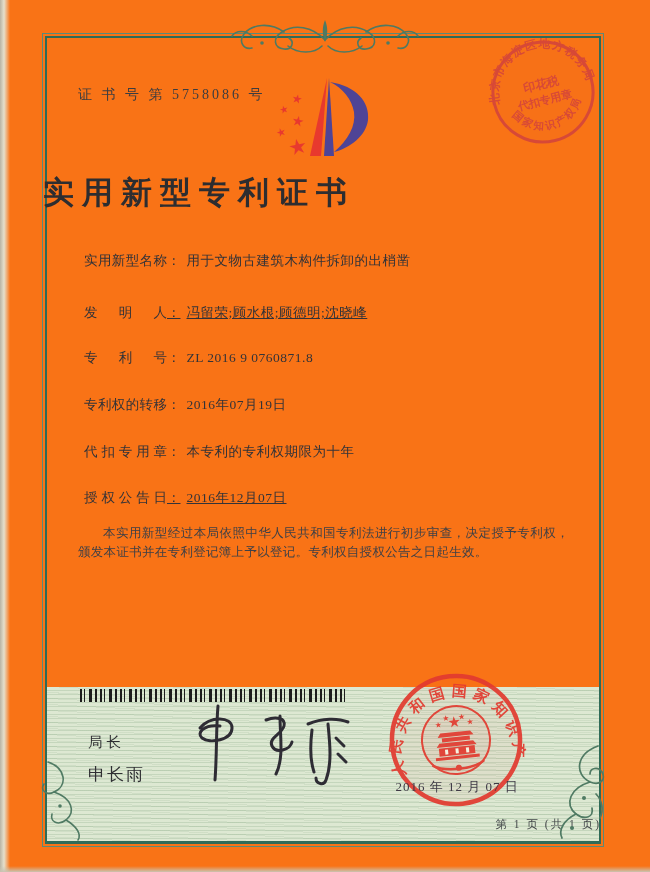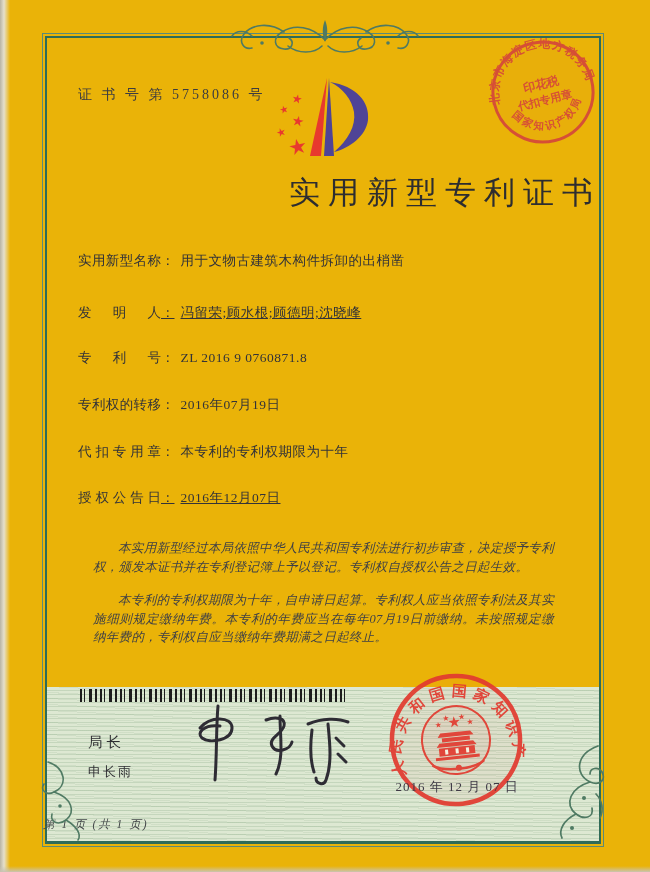--- a/index.html
+++ b/index.html
@@ -1,18 +1,18 @@
 <!DOCTYPE html>
 <html><head>
 <meta charset="utf-8">
 <style>
   html,body{margin:0;padding:0;background:#efe9d6;}
   #page{
     position:relative; width:650px; height:872px; overflow:hidden;
-    background:#eab308;
+    background:#f97316;
     font-family:"Liberation Serif","DejaVu Serif",serif;
     color:#3a3a3e;
   }
   #page::before{ 
     content:""; position:absolute; left:0; top:0; bottom:0; width:10px;
     background:linear-gradient(90deg,#b9b4a4 0,#e6e0cc 4px,rgba(0,0,0,0) 10px);
     z-index:5; pointer-events:none;
   }
   #page::after{
     content:""; position:absolute; left:0; right:0; bottom:0; height:6px;
@@ -26,60 +26,60 @@
     border:1px solid #5b8a77; z-index:1;
   }
   .frame-inner{
     position:absolute; left:2px; top:2px; right:2px; bottom:2px;
     border:2px solid #2f6b58; border-bottom-width:3px;
   }
   .cert-no{
     left:78px; top:86px; font-size:14px; letter-spacing:3px; color:#3c3c40; z-index:2;
   }
   .title{
-    left:43px; top:172px; width:558px; text-align:right;
-    font-size:31px; font-weight:400; letter-spacing:8px; color:#2d2d30; z-index:2;
+    left:43px; top:172px; width:558px; text-align:left;
+    font-size:31px; font-weight:700; letter-spacing:8px; color:#2d2d30; z-index:2;
   }
   .fields{ left:78px; top:252px; width:490px; z-index:2; }
-  .field-row{ position:absolute; left:0; font-size:13.5px; color:#333338; white-space:nowrap;}
+  .field-row{ position:absolute; left:6px; font-size:13.5px; color:#333338; white-space:nowrap;}
   .field-row .lbl{ display:inline-block; width:83px; text-align:justify; text-align-last:justify; vertical-align:bottom;}
   .field-row .colon{ margin-right:6px; }
   .field-row .val{ letter-spacing:0.5px; }
   .r0{top:0px;} .r1{top:52px;text-decoration:underline;} .r2{top:97px;} .r3{top:144px;} .r4{top:191px;} .r5{top:237px;text-decoration:underline;}
   .body-text{
     left:78px; top:524px; width:491px; z-index:2;
     font-size:12.5px; line-height:18.6px; text-align:justify; color:#3f4046;
     letter-spacing:0.3px;
   }
-  .body-text p{ margin:15px; text-indent:2em;font-style:italic; }
+  .body-text p{ margin:0; text-indent:2em; }
   .band{
     left:45px; top:687px; width:556px; height:156px; z-index:0;
     background-color:#dde8d2;
     background-image:
       repeating-linear-gradient(0deg, rgba(110,150,110,0.22) 0 1px, rgba(0,0,0,0) 1px 4px),
       repeating-linear-gradient(3deg, rgba(110,150,110,0.12) 0 1px, rgba(0,0,0,0) 1px 6px);
   }
   .barcode{
     left:80px; top:689px; width:265px; height:13px; z-index:2;
     background-image:
       repeating-linear-gradient(90deg,#1d1d1d 0 2px,rgba(0,0,0,0) 2px 4px,#1d1d1d 4px 5px,rgba(0,0,0,0) 5px 9px,#1d1d1d 9px 12px,rgba(0,0,0,0) 12px 15px,#1d1d1d 15px 17px,rgba(0,0,0,0) 17px 20px);
   }
   .signer-title{ left:88px; top:733px; font-size:14.5px; letter-spacing:4px; color:#2f2f33; z-index:2;text-align:center;}
-  .signer-name{ left:88px; top:763px; font-size:13px; letter-spacing:2px; color:#2f2f33; z-index:2;}
+  .signer-name{ left:88px; top:763px; font-size:17px; letter-spacing:2px; color:#2f2f33; z-index:2;}
   .signature{ left:180px; top:694px; z-index:3;}
   .seal{ left:382px; top:666px; z-index:2; transform:rotate(-6deg); opacity:0.93;}
   .seal-date{
     left:390px; top:778px; width:134px; text-align:center; z-index:4;
     font-size:13px; font-weight:400; letter-spacing:1px; color:#3e3a46;
   }
   .tax-stamp{ left:487px; top:36px; z-index:2; transform:rotate(-14deg); opacity:0.9;}
   .logo{ left:258px; top:72px; z-index:2;}
   .footer{
-    left:43px; top:817px; width:558px; text-align:left; z-index:2;
-    font-size:11.5px; letter-spacing:2px; color:#44484a;font-style:italic;
+    left:43px; top:817px; width:558px; text-align:right; z-index:2;
+    font-size:11.5px; letter-spacing:2px; color:#44484a;
   }
   .orn{ z-index:3; }
 </style>
 </head>
 <body>
 
 <div id="page">
 
   <div class="abs band"></div>
 
@@ -178,21 +178,20 @@
     <div class="field-row r4">
       <span class="lbl">代扣专用章</span><span class="colon">：</span><span class="val">本专利的专利权期限为十年</span>
     </div>
     <div class="field-row r5">
       <span class="lbl">授权公告日</span><span class="colon">：</span><span class="val">2016年12月07日</span>
     </div>
   </div>
 
   <div class="abs body-text">
     <p>本实用新型经过本局依照中华人民共和国专利法进行初步审查，决定授予专利权，颁发本证书并在专利登记簿上予以登记。专利权自授权公告之日起生效。</p>
-    <p>本专利的专利权期限为十年，自申请日起算。专利权人应当依照专利法及其实施细则规定缴纳年费。本专利的年费应当在每年07月19日前缴纳。未按照规定缴纳年费的，专利权自应当缴纳年费期满之日起终止。</p>
   </div>
 
   <div class="abs barcode"></div>
 
   <div class="abs signer-title">局长</div>
   <div class="abs signer-name">申长雨</div>
 
   <svg class="abs signature" width="175" height="95" viewBox="0 0 175 95">
     <g stroke="#2e2c34" stroke-width="3" fill="none" stroke-linecap="round" stroke-linejoin="round">
       <path d="M38,12 C36,34 37,60 35,86"></path>

